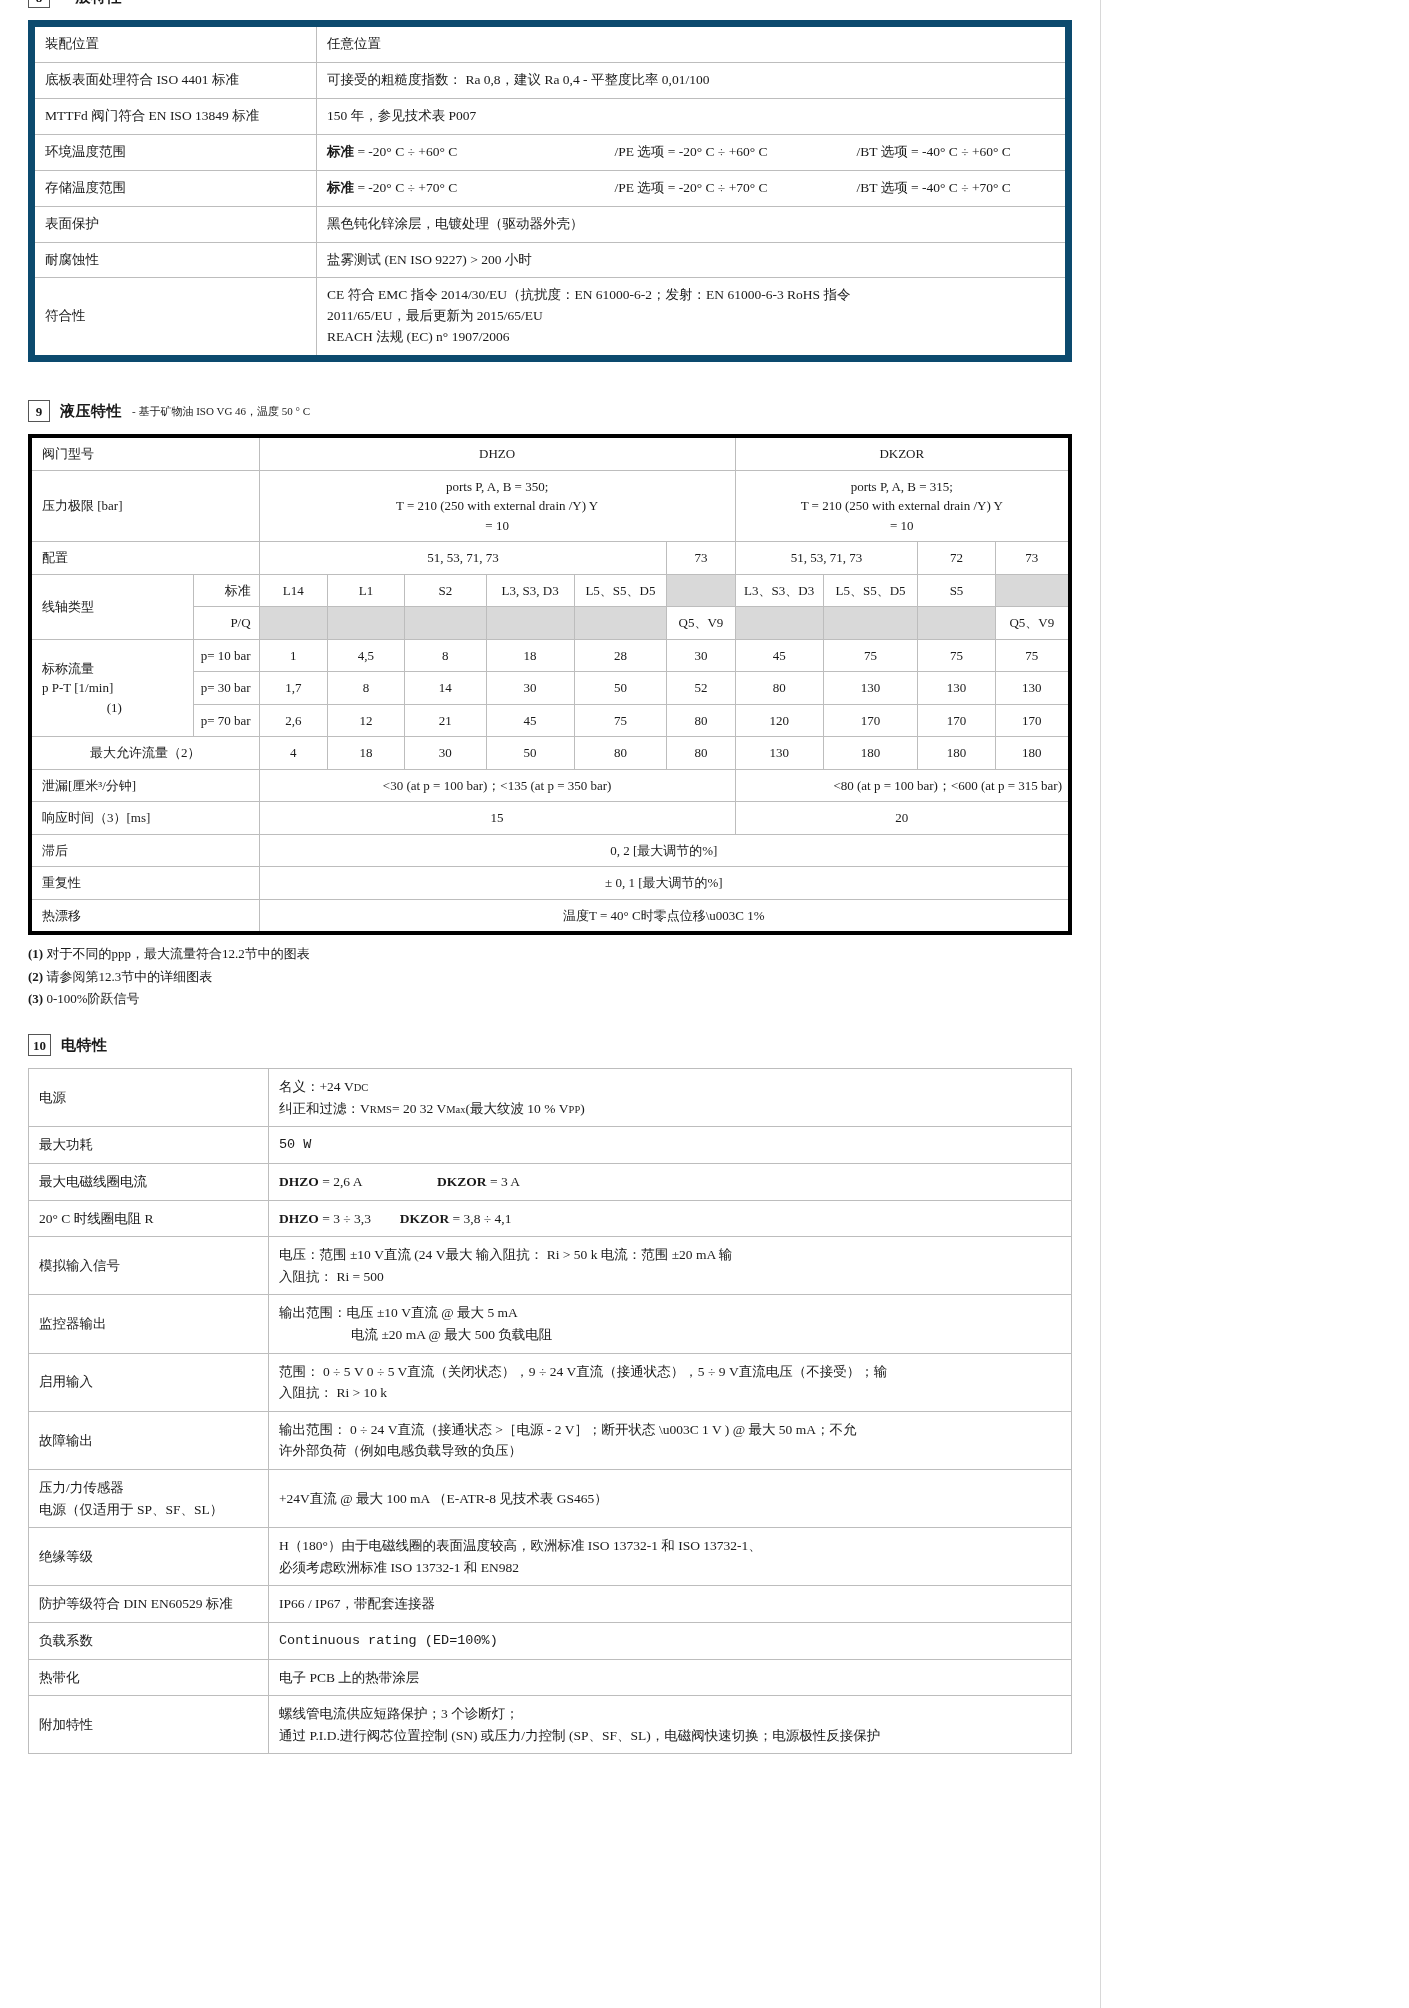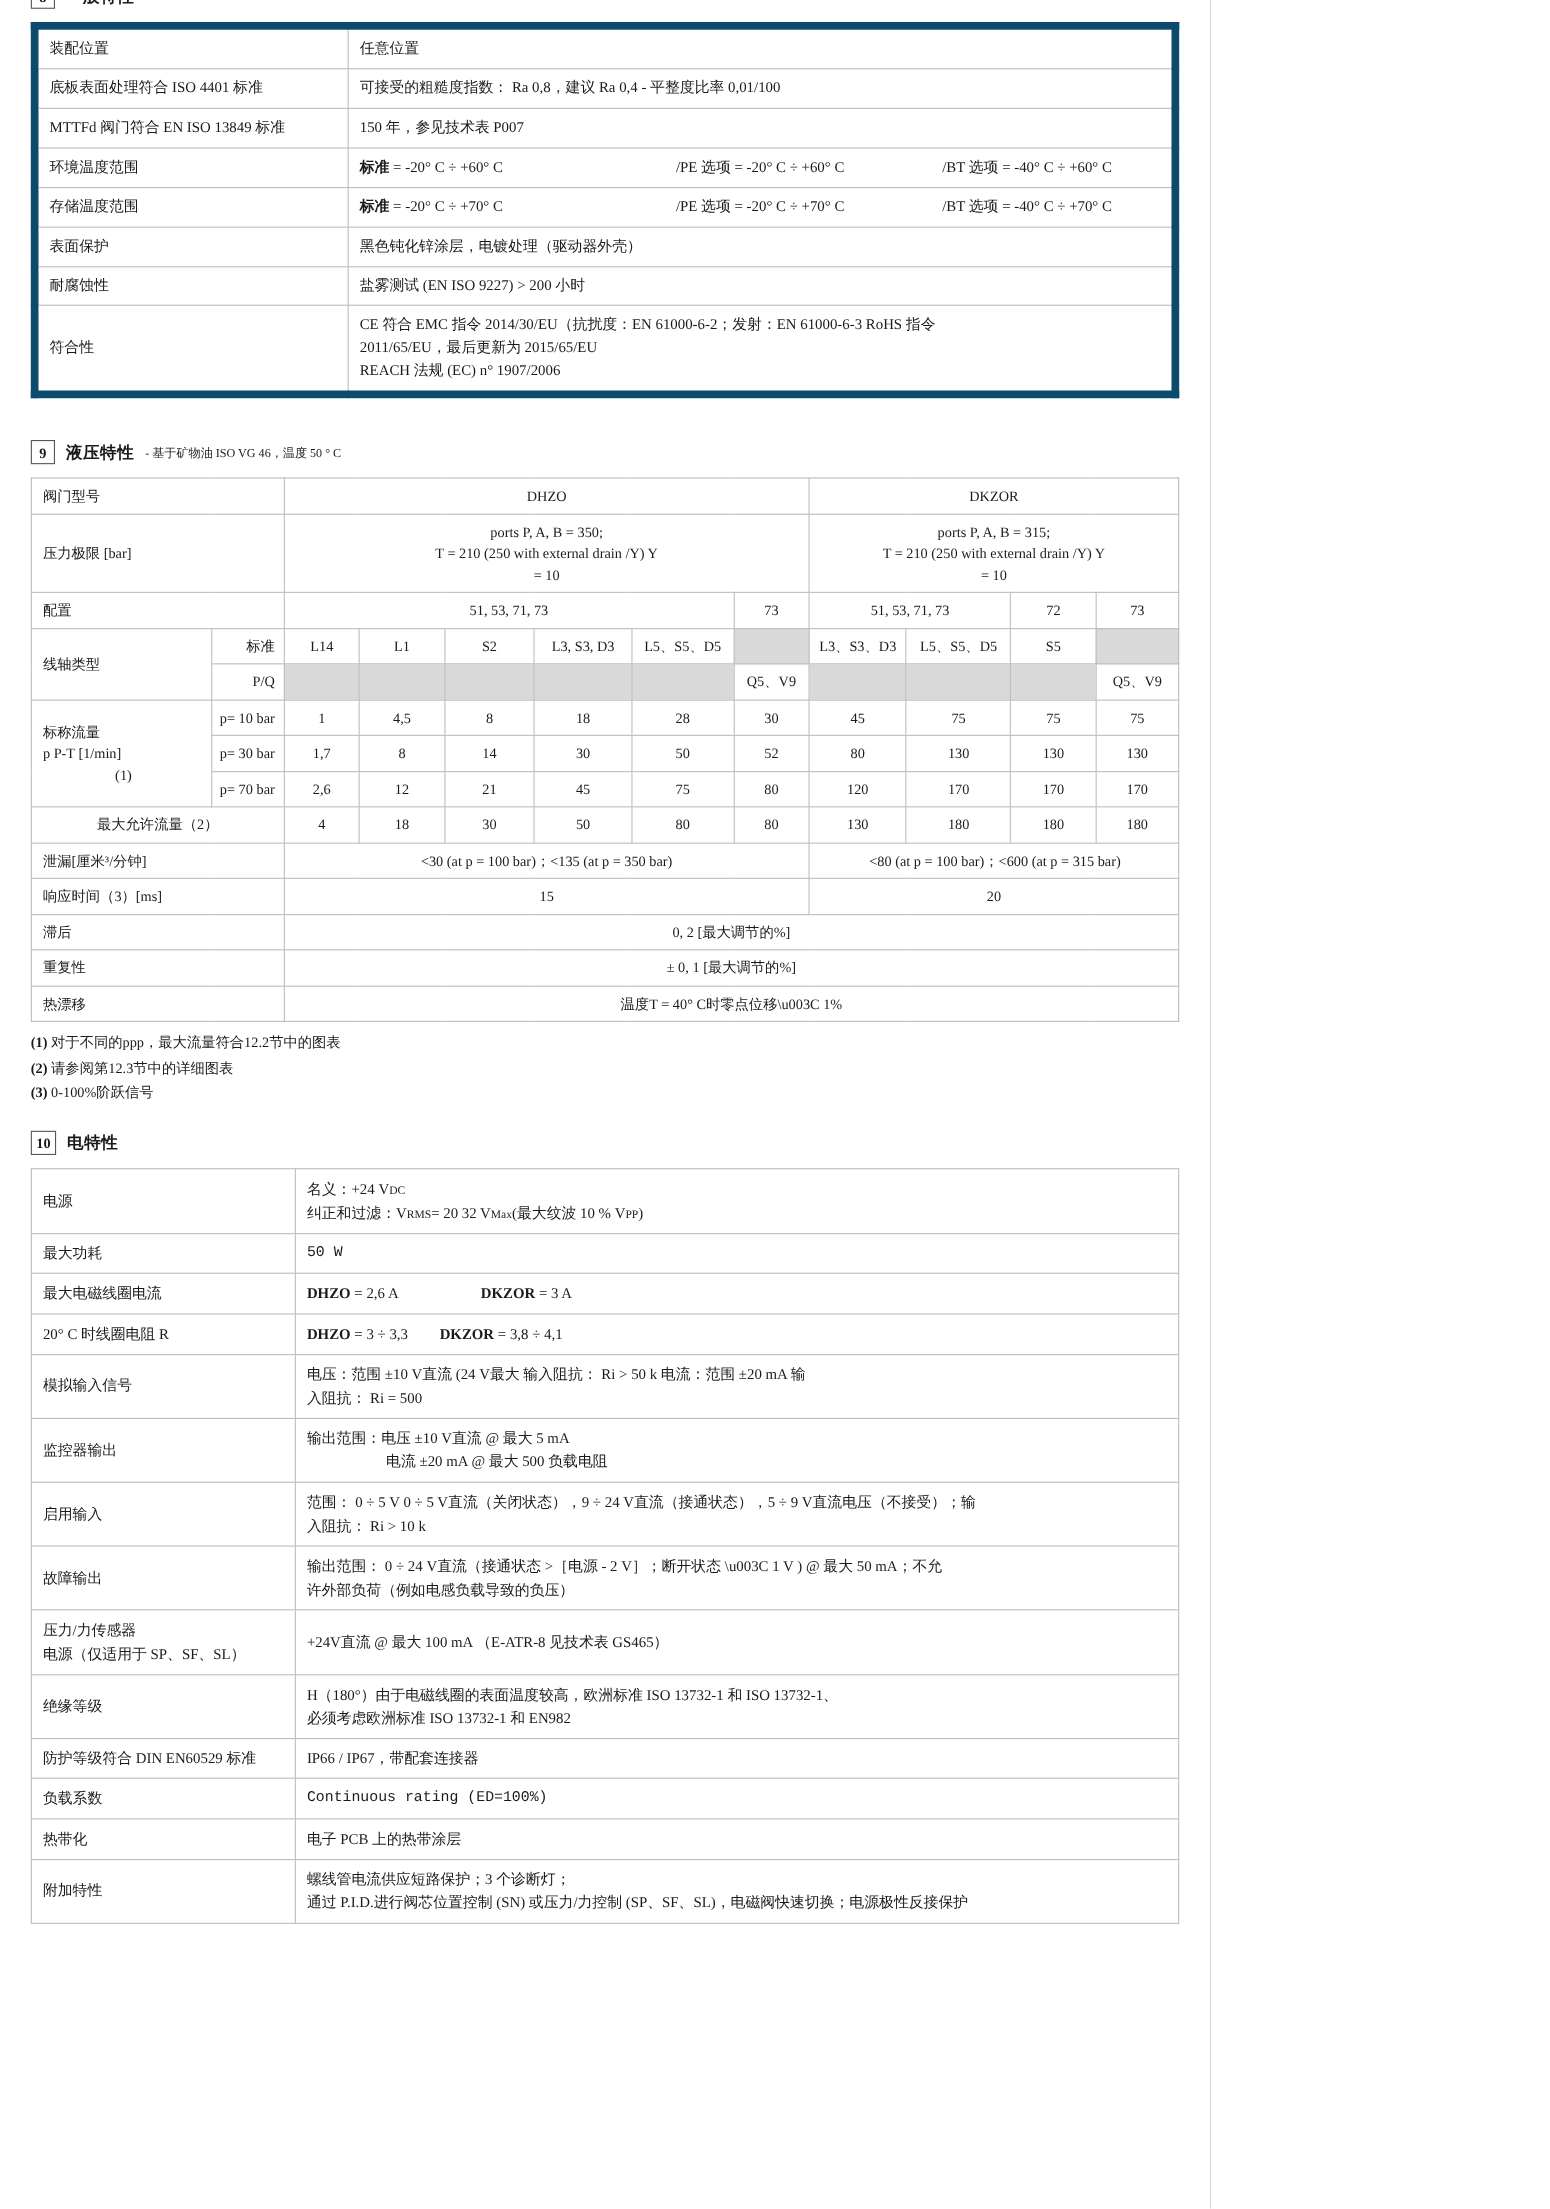--- a/index.html
+++ b/index.html
@@ -40,21 +40,21 @@
   .gen-tbl td { padding:7px 10px; font-size:13.5px; line-height:1.55; }
   .gen-tbl td.k { width:285px; }
   .b { font-weight:bold; }
 
   .tri-row { display:flex; width:100%; }
   .tri-row > div { flex:1 1 0; text-align:left; }
   .tri-row > div:nth-child(2) { text-align:center; }
   .tri-row > div:nth-child(3) { text-align:center; }
 
   
-  .hyd { border:1px solid #000000; table-layout:fixed; }
+  .hyd { border:4px solid #000000; table-layout:fixed; }
   .hyd td { font-size:13px; padding:6px 6px; text-align:center; line-height:1.5; }
   .hyd td.lbl { text-align:left; padding-left:10px; }
   .hyd td.lbl-c { text-align:center; }
   .hyd td.sublbl { text-align:right; padding-right:8px; }
   .hyd td.grey { background:#d9d9d9; }
   .hyd td.tight { padding:5px 3px; }
 
   
   .notes { margin-top:8px; font-size:13px; line-height:1.72; }
   .notes .n { font-weight:bold; }
@@ -270,21 +270,21 @@
         <td>80</td>
         <td>130</td>
         <td>180</td>
         <td>180</td>
         <td>180</td>
       </tr>
 
       <tr>
         <td class="lbl" colspan="2">泄漏[厘米³/分钟]</td>
         <td colspan="6">&lt;30 (at p = 100 bar)；&lt;135 (at p = 350 bar)</td>
-        <td colspan="4" style="text-align:center;padding-left:8px">&lt;80 (at p = 100 bar)；&lt;600 (at p = 315 bar)</td>
+        <td colspan="4" style="text-align:right;padding-left:8px">&lt;80 (at p = 100 bar)；&lt;600 (at p = 315 bar)</td>
       </tr>
 
       <tr>
         <td class="lbl" colspan="2">响应时间（3）[ms]</td>
         <td colspan="6">15</td>
         <td colspan="4">20</td>
       </tr>
 
       <tr>
         <td class="lbl" colspan="2">滞后</td>

